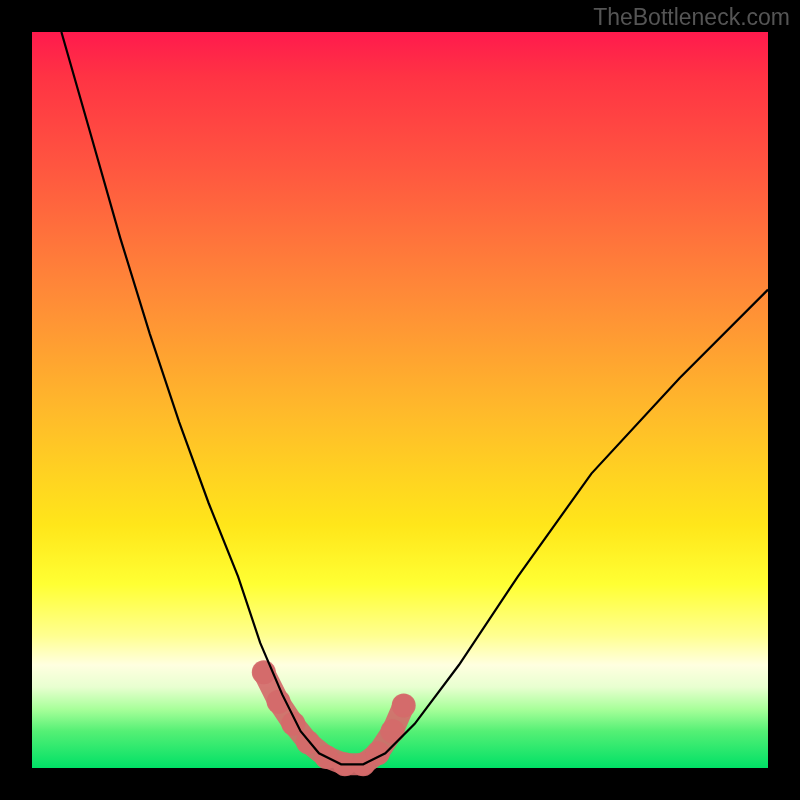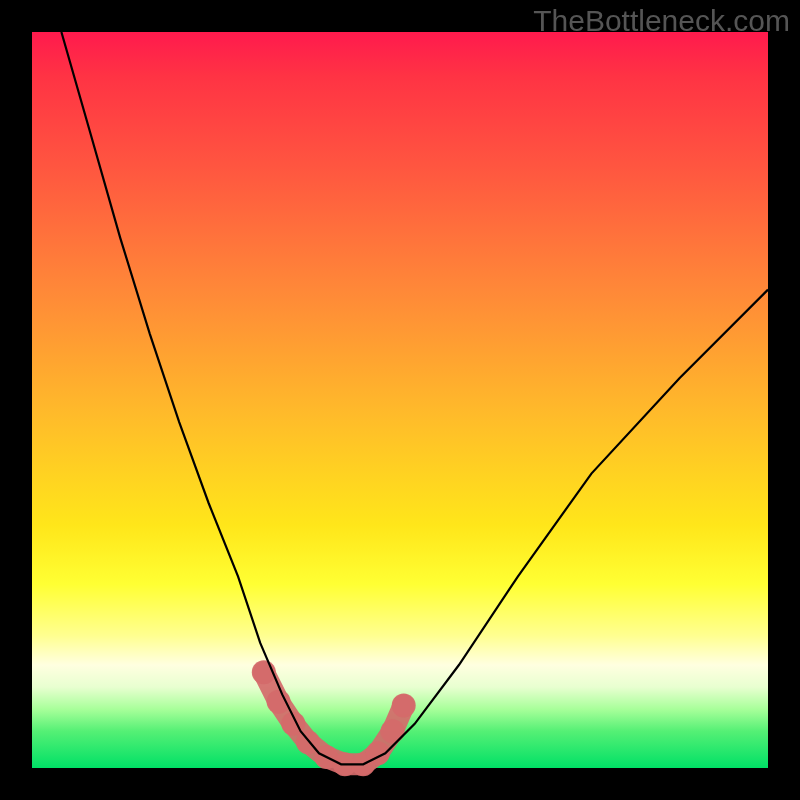--- a/index.html
+++ b/index.html
@@ -38,21 +38,21 @@
       #a8ff9a 92%,
       #55f075 95%,
       #00e066 100%
     );
   }
   .watermark {
     position: absolute;
     top: 4px;
     right: 10px;
     font-family: Arial, Helvetica, sans-serif;
-    font-size: 30px;
+    font-size: 23px;
     color: #555;
     letter-spacing: 0px;
     user-select: none;
   }
   svg.curves {
     position: absolute;
     top: 0;
     left: 0;
     width: 736px;
     height: 736px;

